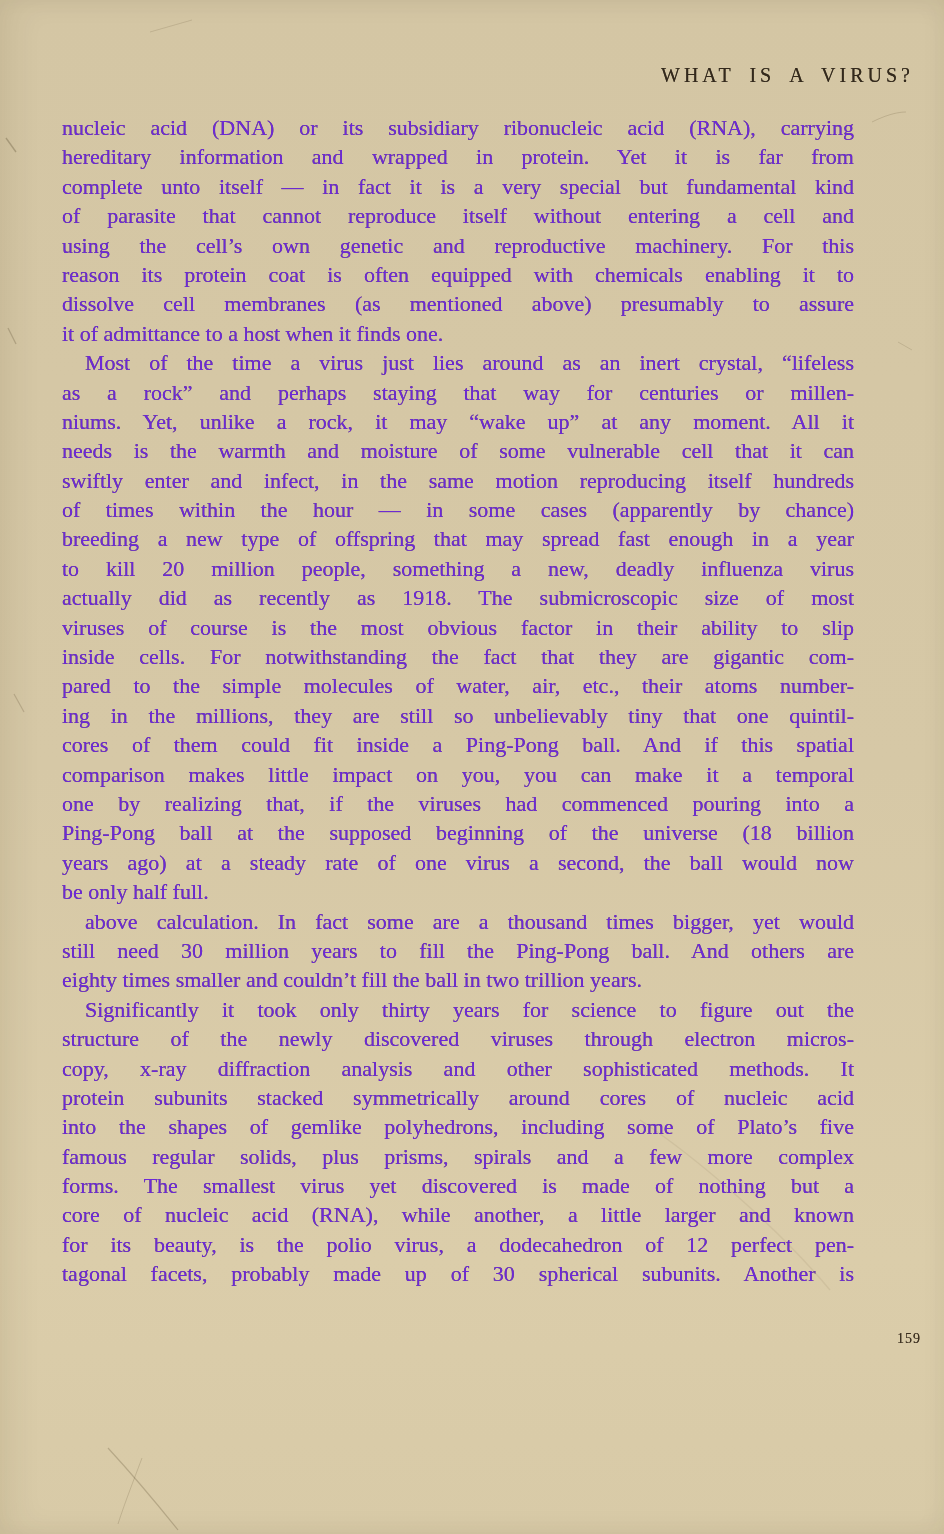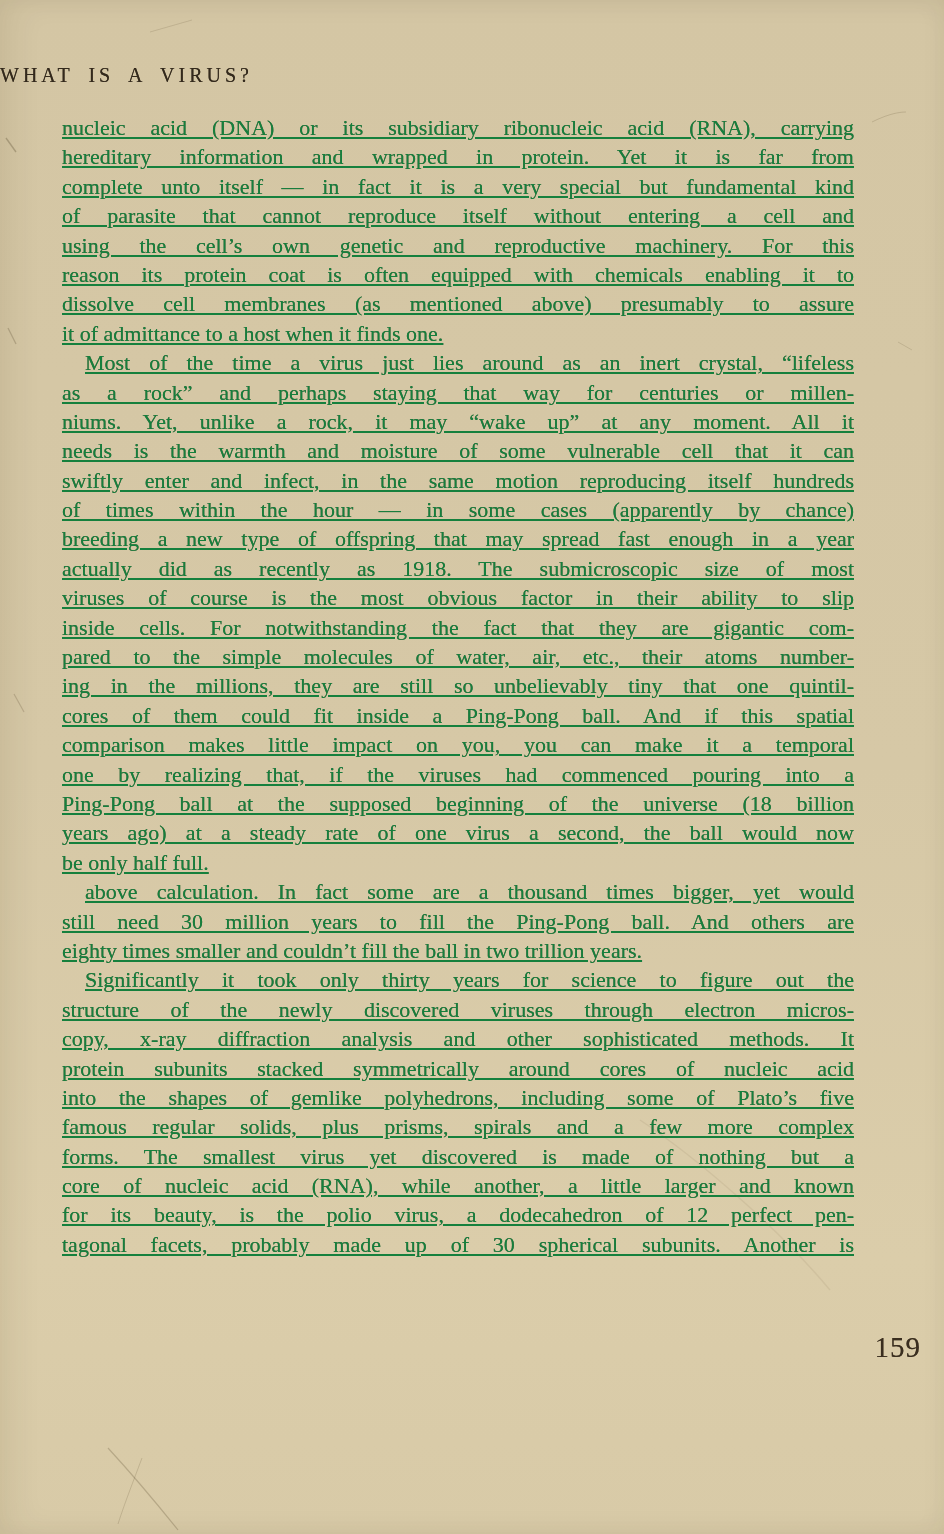--- a/index.html
+++ b/index.html
@@ -20,55 +20,54 @@
     inset: 0;
     box-shadow: inset 14px 0 30px rgba(60,45,20,0.07), inset -6px 0 20px rgba(60,45,20,0.04);
   }
   .running-header {
     position: absolute;
     top: 64px;
     left: 0;
     width: 944px;
     padding-right: 30px;
     box-sizing: border-box;
-    text-align: left;
+    text-align: right;
     font-size: 20px;
     letter-spacing: 4px;
     word-spacing: 6px;
     color: #33291c;
     text-shadow: 0 0 0.5px rgba(51,41,28,0.75);
   }
   .text-block {
     position: absolute;
     top: 113px;
     left: 62px;
     width: 792px;
-    color: #15803d;
+    color: #6d28d9;
     font-size: 22px;
     line-height: 29.4px;
     text-shadow: 0 0 0.5px rgba(53,41,27,0.7);
-    text-decoration: underline;
   }
   .paragraph { margin: 0; }
   .paragraph.indent .line:first-child { text-indent: 23px; }
   .line {
     text-align: justify;
     text-align-last: justify;
     white-space: normal;
     overflow: hidden;
     height: 29.4px;
   }
   .line.last {
     text-align-last: left;
   }
   .page-number {
     position: absolute;
     top: 1331px;
     right: 23px;
-    font-size: 29px;
+    font-size: 14px;
     color: #3a2e1f;
     letter-spacing: 1px;
     text-shadow: 0 0 0.5px rgba(58,46,31,0.7);
   }
   .artifacts {
     position: absolute;
     inset: 0;
     pointer-events: none;
   }
 </style>
@@ -91,20 +90,21 @@
         <div class="line last">it of admittance to a host when it finds one.</div>
       </div>
       <div class="paragraph indent">
         <div class="line">Most of the time a virus just lies around as an inert crystal, “lifeless</div>
         <div class="line">as a rock” and perhaps staying that way for centuries or millen-</div>
         <div class="line">niums.  Yet, unlike a rock, it may “wake up” at any moment.  All it</div>
         <div class="line">needs is the warmth and moisture of some vulnerable cell that it can</div>
         <div class="line">swiftly enter and infect, in the same motion reproducing itself hundreds</div>
         <div class="line">of times within the hour — in some cases (apparently by chance)</div>
         <div class="line">breeding a new type of offspring that may spread fast enough in a year</div>
+        <div class="line">to kill 20 million people, something a new, deadly influenza virus</div>
         <div class="line">actually did as recently as 1918.  The submicroscopic size of most</div>
         <div class="line">viruses of course is the most obvious factor in their ability to slip</div>
         <div class="line">inside cells.  For notwithstanding the fact that they are gigantic com-</div>
         <div class="line">pared to the simple molecules of water, air, etc., their atoms number-</div>
         <div class="line">ing in the millions, they are still so unbelievably tiny that one quintil-</div>
         <div class="line">cores of them could fit inside a Ping-Pong ball.  And if this spatial</div>
         <div class="line">comparison makes little impact on you, you can make it a temporal</div>
         <div class="line">one by realizing that, if the viruses had commenced pouring into a</div>
         <div class="line">Ping-Pong ball at the supposed beginning of the universe (18 billion</div>
         <div class="line">years ago) at a steady rate of one virus a second, the ball would now</div>

